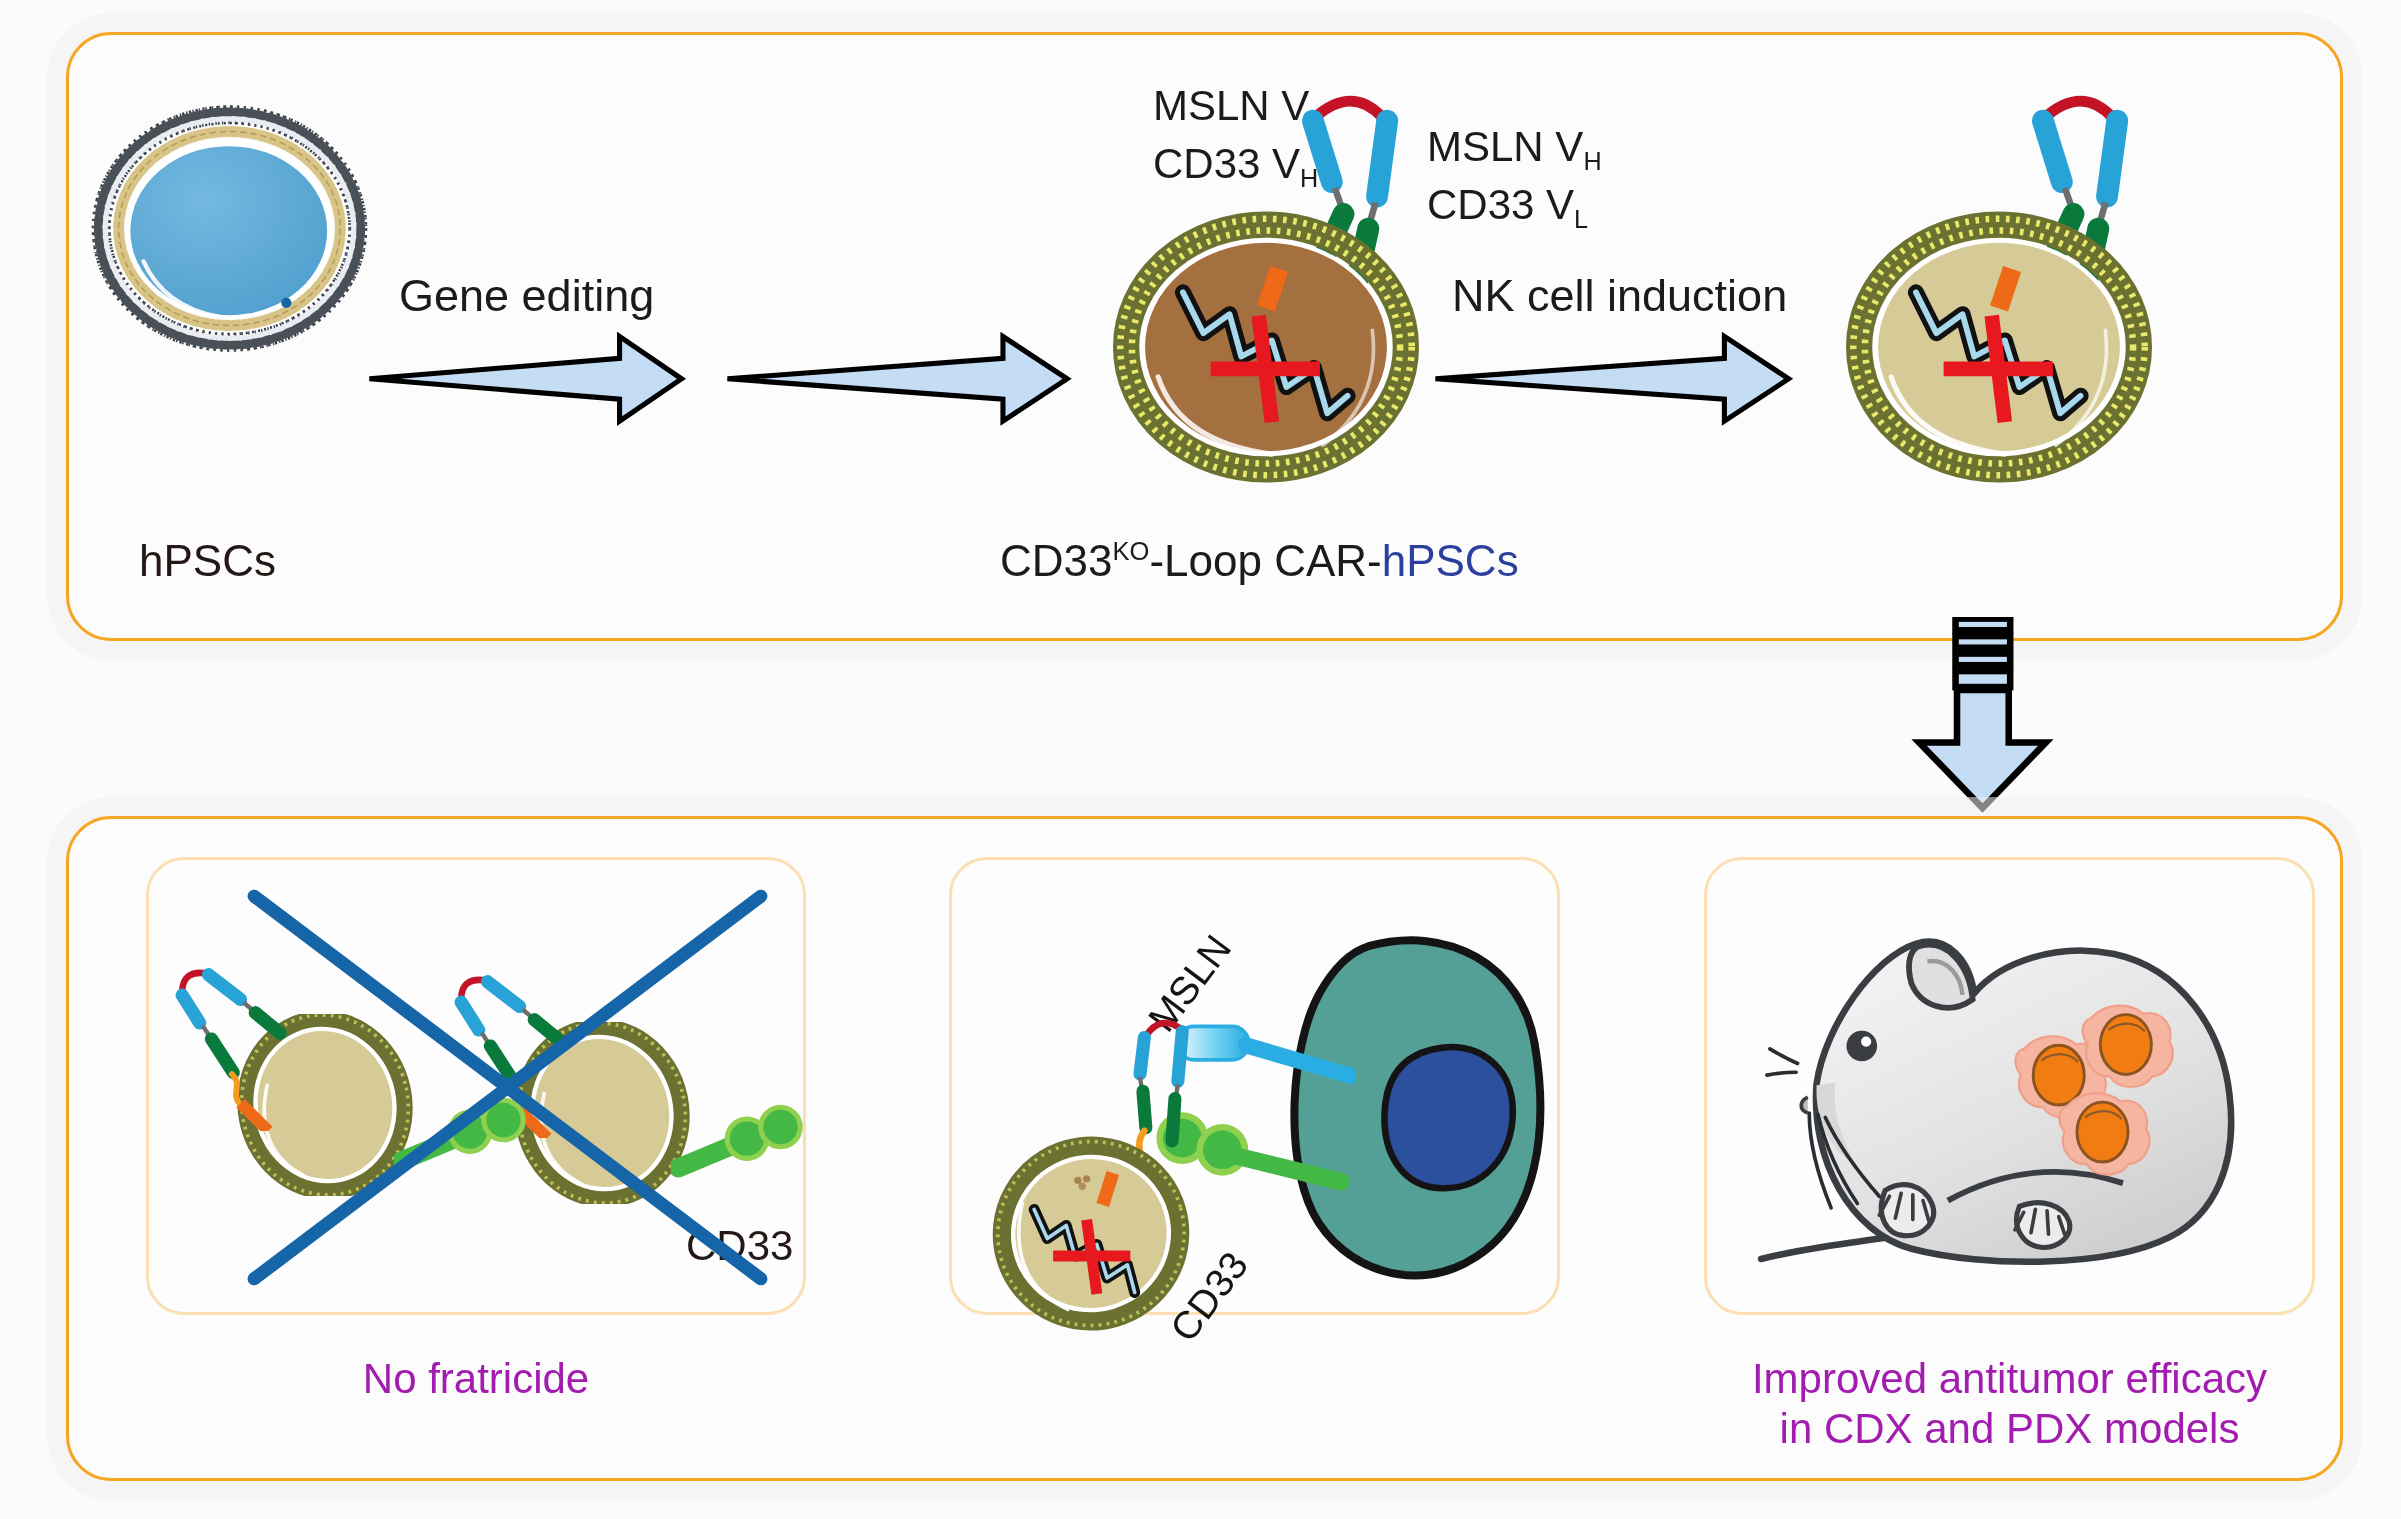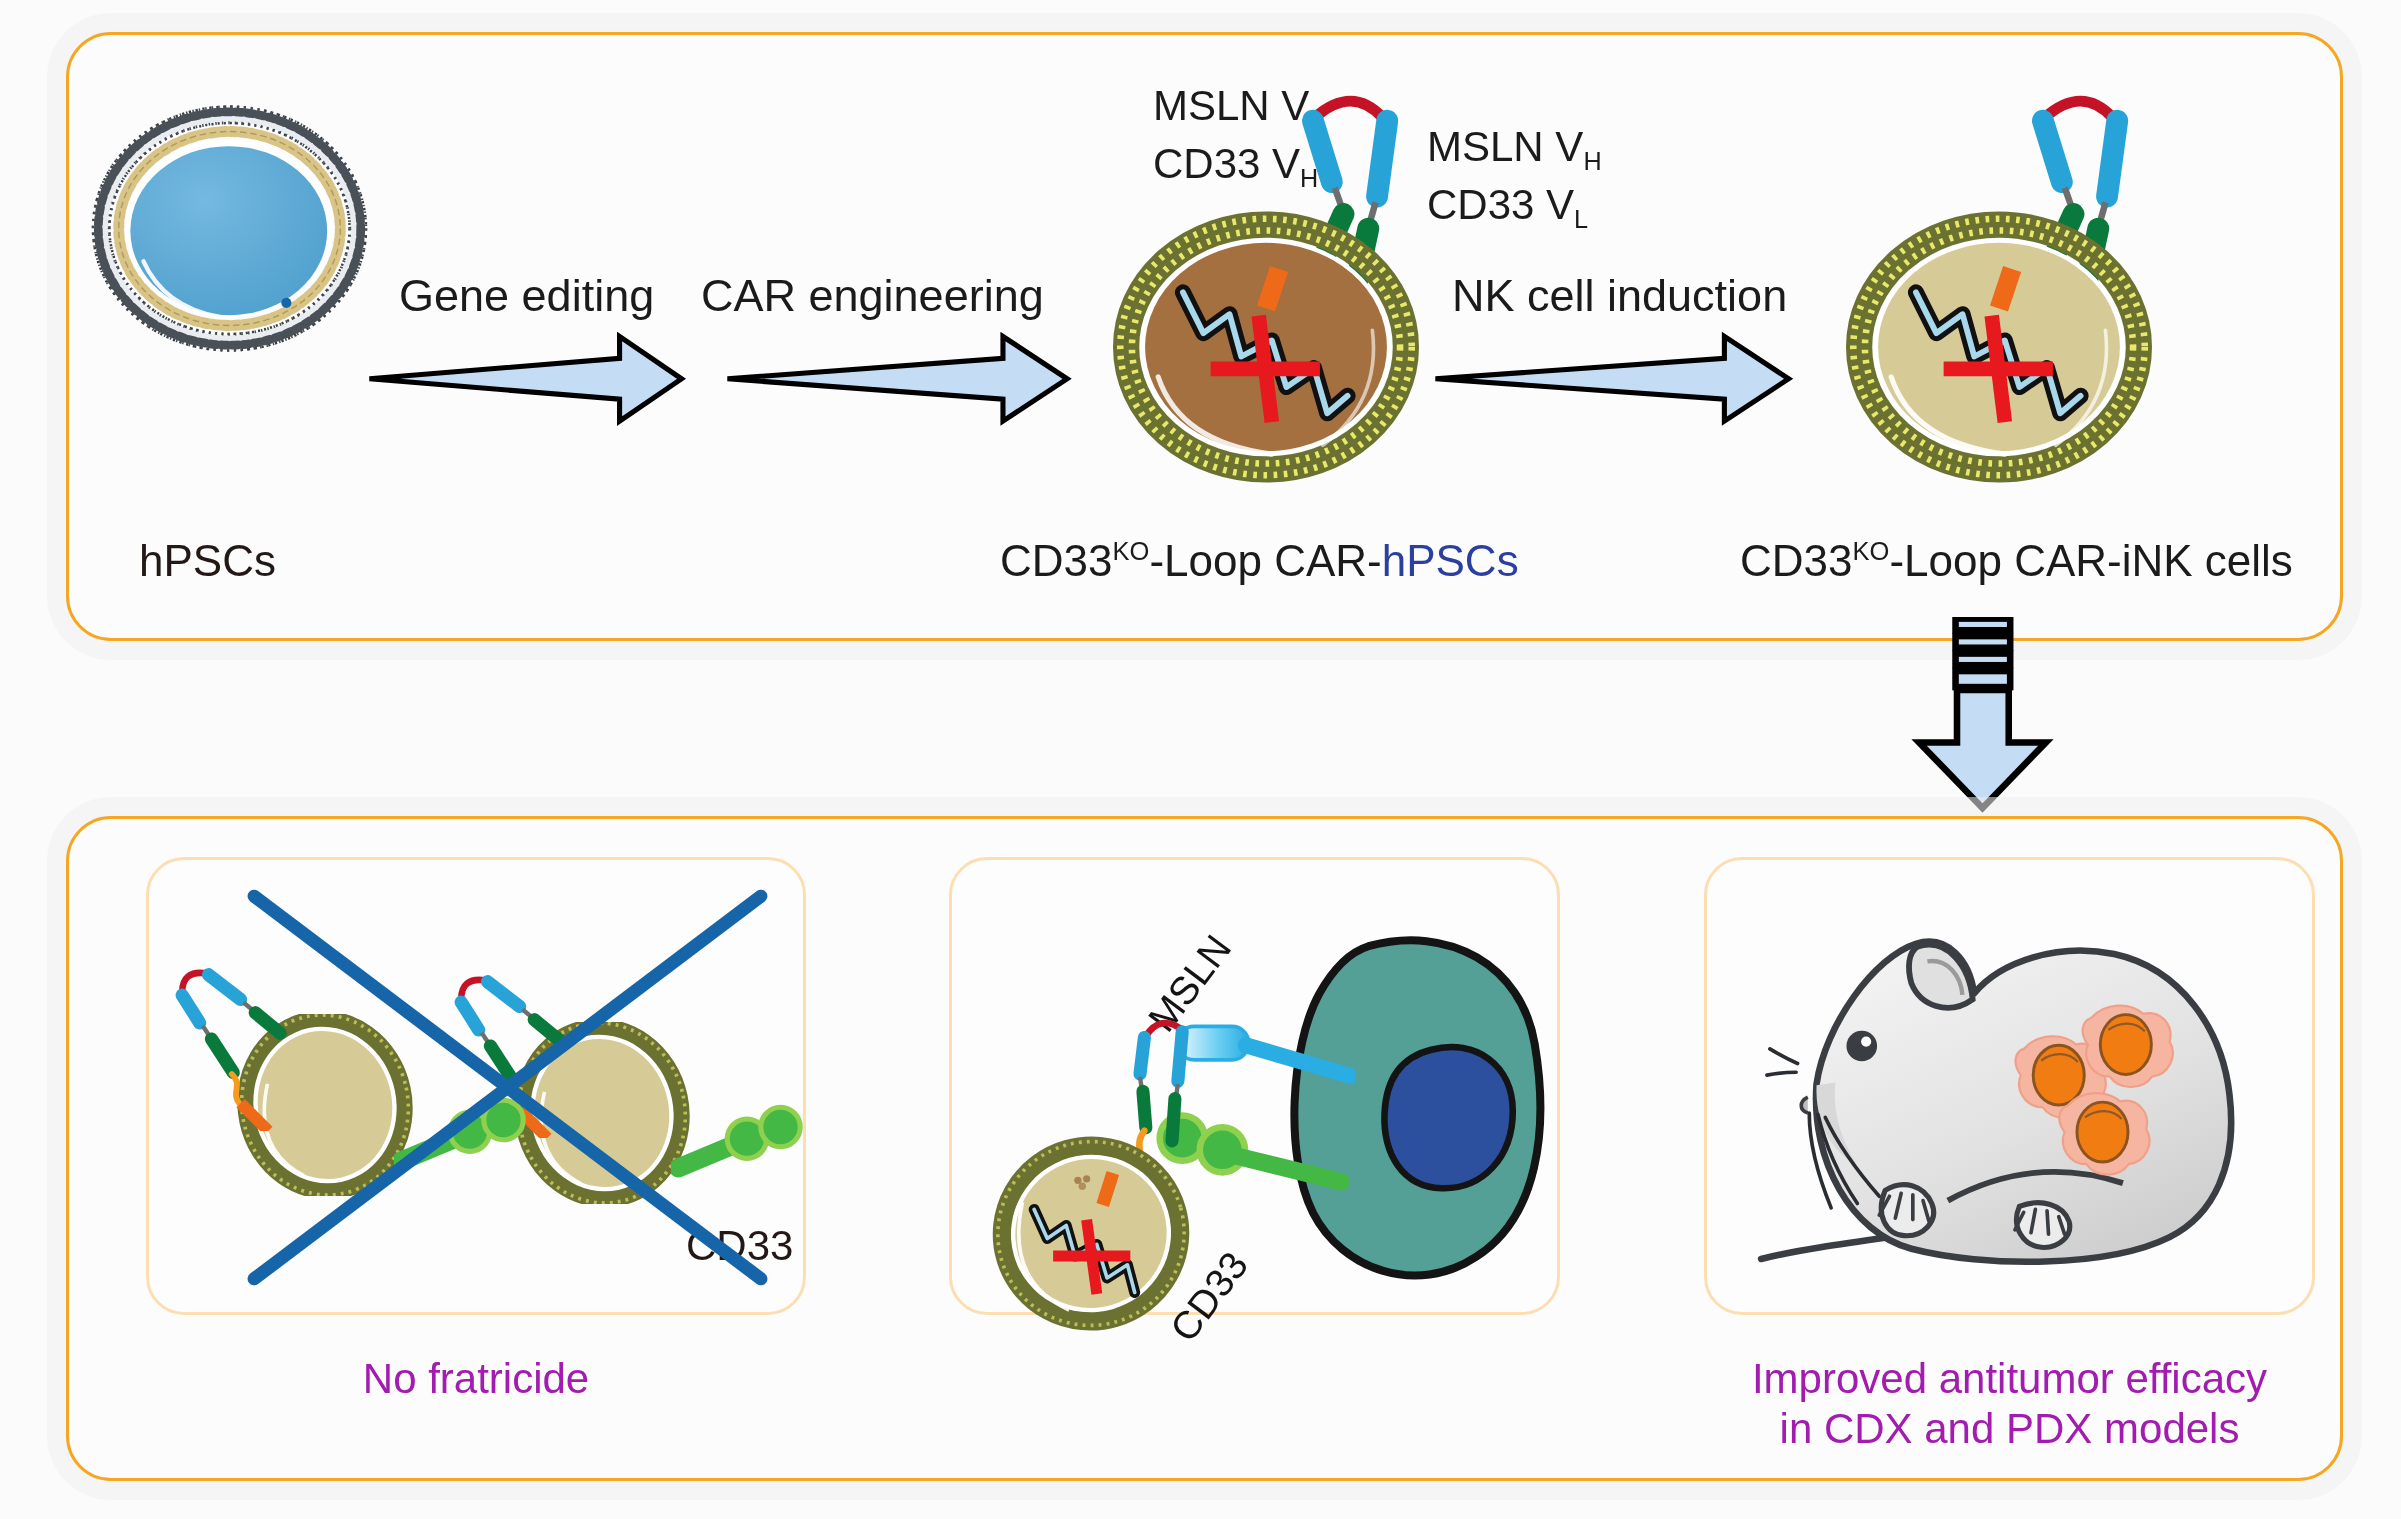--- a/index.html
+++ b/index.html
@@ -88,21 +88,20 @@
   </div>
   <div class="lbl blk" style="left:139px; top:536px; font-size:44px; color:#231815;">hPSCs</div>
 
   <div class="lbl blk" style="left:386px; top:270px; font-size:45px;margin-left:13px;">Gene editing</div>
   <div class="flow-arrow" style="left:368px; top:332px;">
     <svg width="350" height="95" viewBox="0 0 480 130">
       <path d="M 2 64 L 345 36 L 345 6 L 430 64 L 345 122 L 345 92 Z" fill="#c5dcf5" stroke="#000000" stroke-width="7" stroke-linejoin="miter"></path>
     </svg>
   </div>
 
-  <div class="lbl blk" style="left:701px; top:270px; font-size:45px;">CAR engineering</div>
   <div class="flow-arrow" style="left:726px; top:332px;">
     <svg width="379" height="95" viewBox="0 0 520 130">
       <path d="M 2 64 L 380 36 L 380 6 L 468 64 L 380 122 L 380 92 Z" fill="#c5dcf5" stroke="#000000" stroke-width="7" stroke-linejoin="miter"></path>
     </svg>
   </div>
 
   <div class="lbl" style="left:1153px; top:82px; font-size:42px;">
     <span>MSLN V</span><sub class="vl">L</sub>
   </div>
   <div class="lbl" style="left:1153px; top:140px; font-size:42px;">
@@ -189,23 +188,20 @@
       <path d="M 62 226 Q 92 316 218 332" fill="none" stroke="#ffffff" stroke-width="7" stroke-linecap="round" opacity="0.9"></path>
       <path d="M 356 162 Q 368 260 288 320" fill="none" stroke="#ffffff" stroke-width="5" stroke-linecap="round" opacity="0.7"></path>
       <g>
         <path d="M 96 110 L 124 166 L 160 140 L 176 198 L 218 176 L 238 240 L 276 214 L 294 276 L 322 252" fill="none" stroke="#111111" stroke-width="22" stroke-linecap="round" stroke-linejoin="round"></path>
         <path d="M 96 110 L 124 166 L 160 140 L 176 198 L 218 176 L 238 240 L 276 214 L 294 276 L 322 252" fill="none" stroke="#a8d8ec" stroke-width="8" stroke-linecap="round" stroke-linejoin="round"></path>
       </g>
       <line x1="134" y1="215" x2="284" y2="215" stroke="#e8191e" stroke-width="20"></line>
       <line x1="200" y1="142" x2="218" y2="288" stroke="#e8191e" stroke-width="20"></line>
       <line x1="228" y1="78" x2="210" y2="132" stroke="#ef6a18" stroke-width="26"></line>
     </svg>
-  </div>
-  <div class="lbl blk" style="left:1740px; top:536px; font-size:44px;">
-    <span>CD33</span><sup class="ko">KO</sup><span>-Loop CAR-iNK cells</span>
   </div>
 
   <div id="down-arrow" style="left:1906px; top:617px;">
     <svg width="153" height="197" viewBox="0 0 210 270">
       <g stroke="#000000" stroke-width="9" fill="#c5dcf5" stroke-linejoin="miter">
         <rect x="68" y="2" width="75" height="16"></rect>
         <rect x="68" y="26" width="75" height="16"></rect>
         <rect x="68" y="50" width="75" height="16"></rect>
         <rect x="68" y="74" width="75" height="22"></rect>
         <path d="M 70 100 L 141 100 L 141 172 L 192 172 L 105 262 L 18 172 L 70 172 Z"></path>

